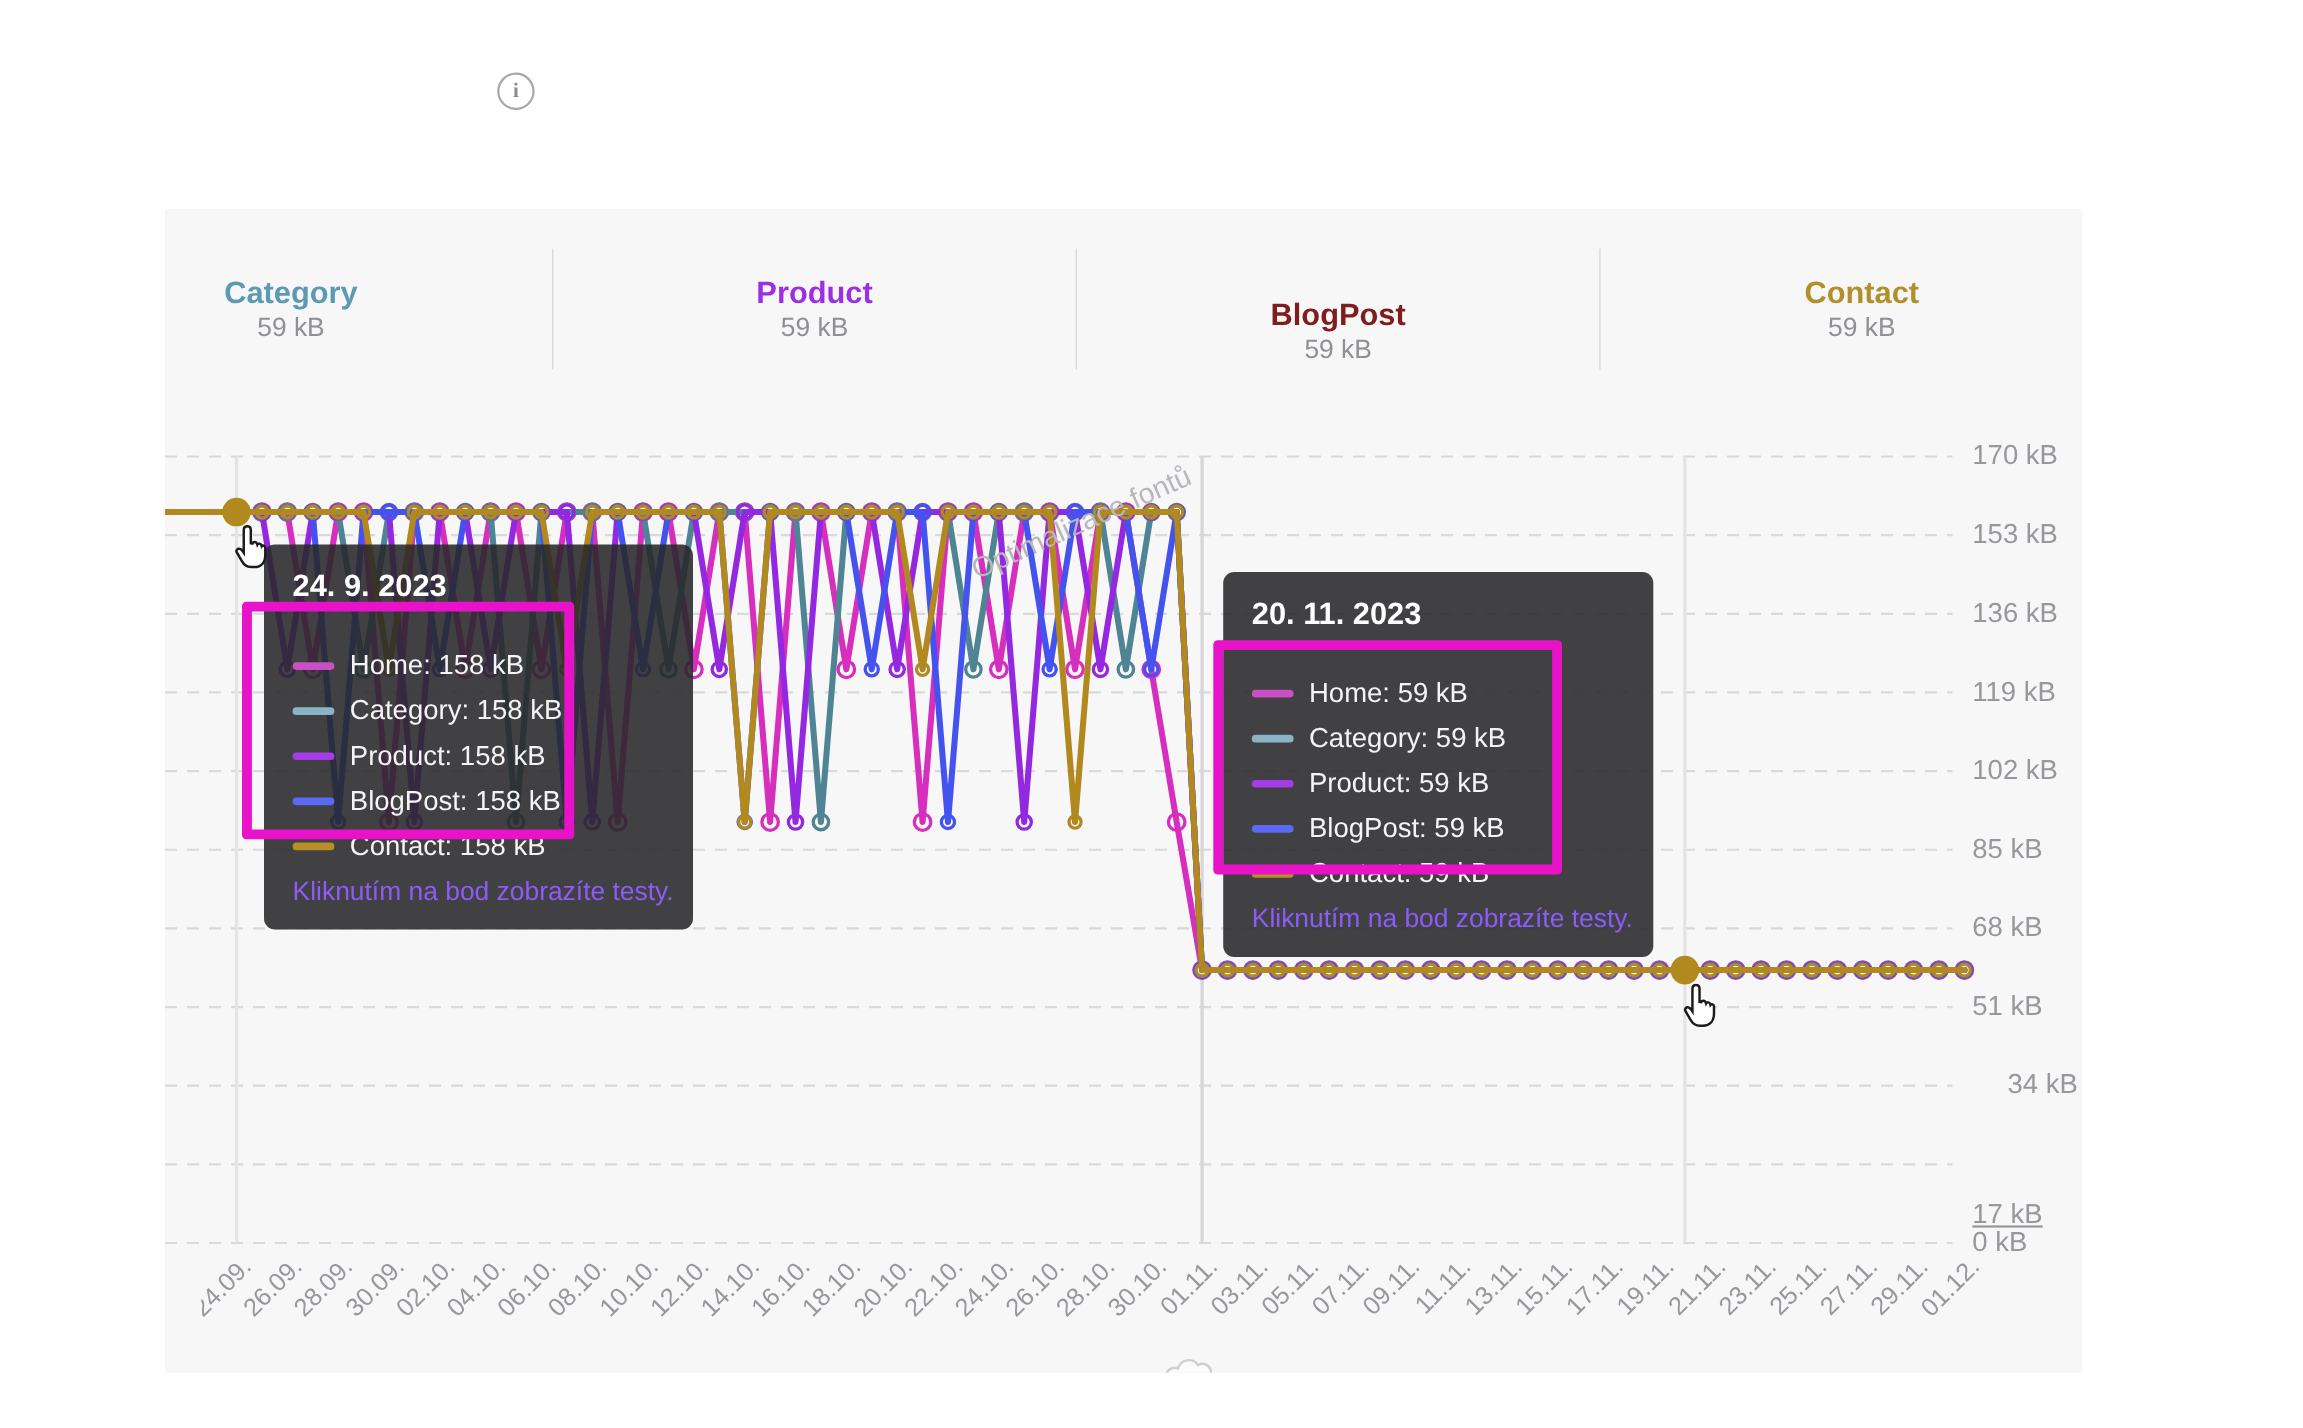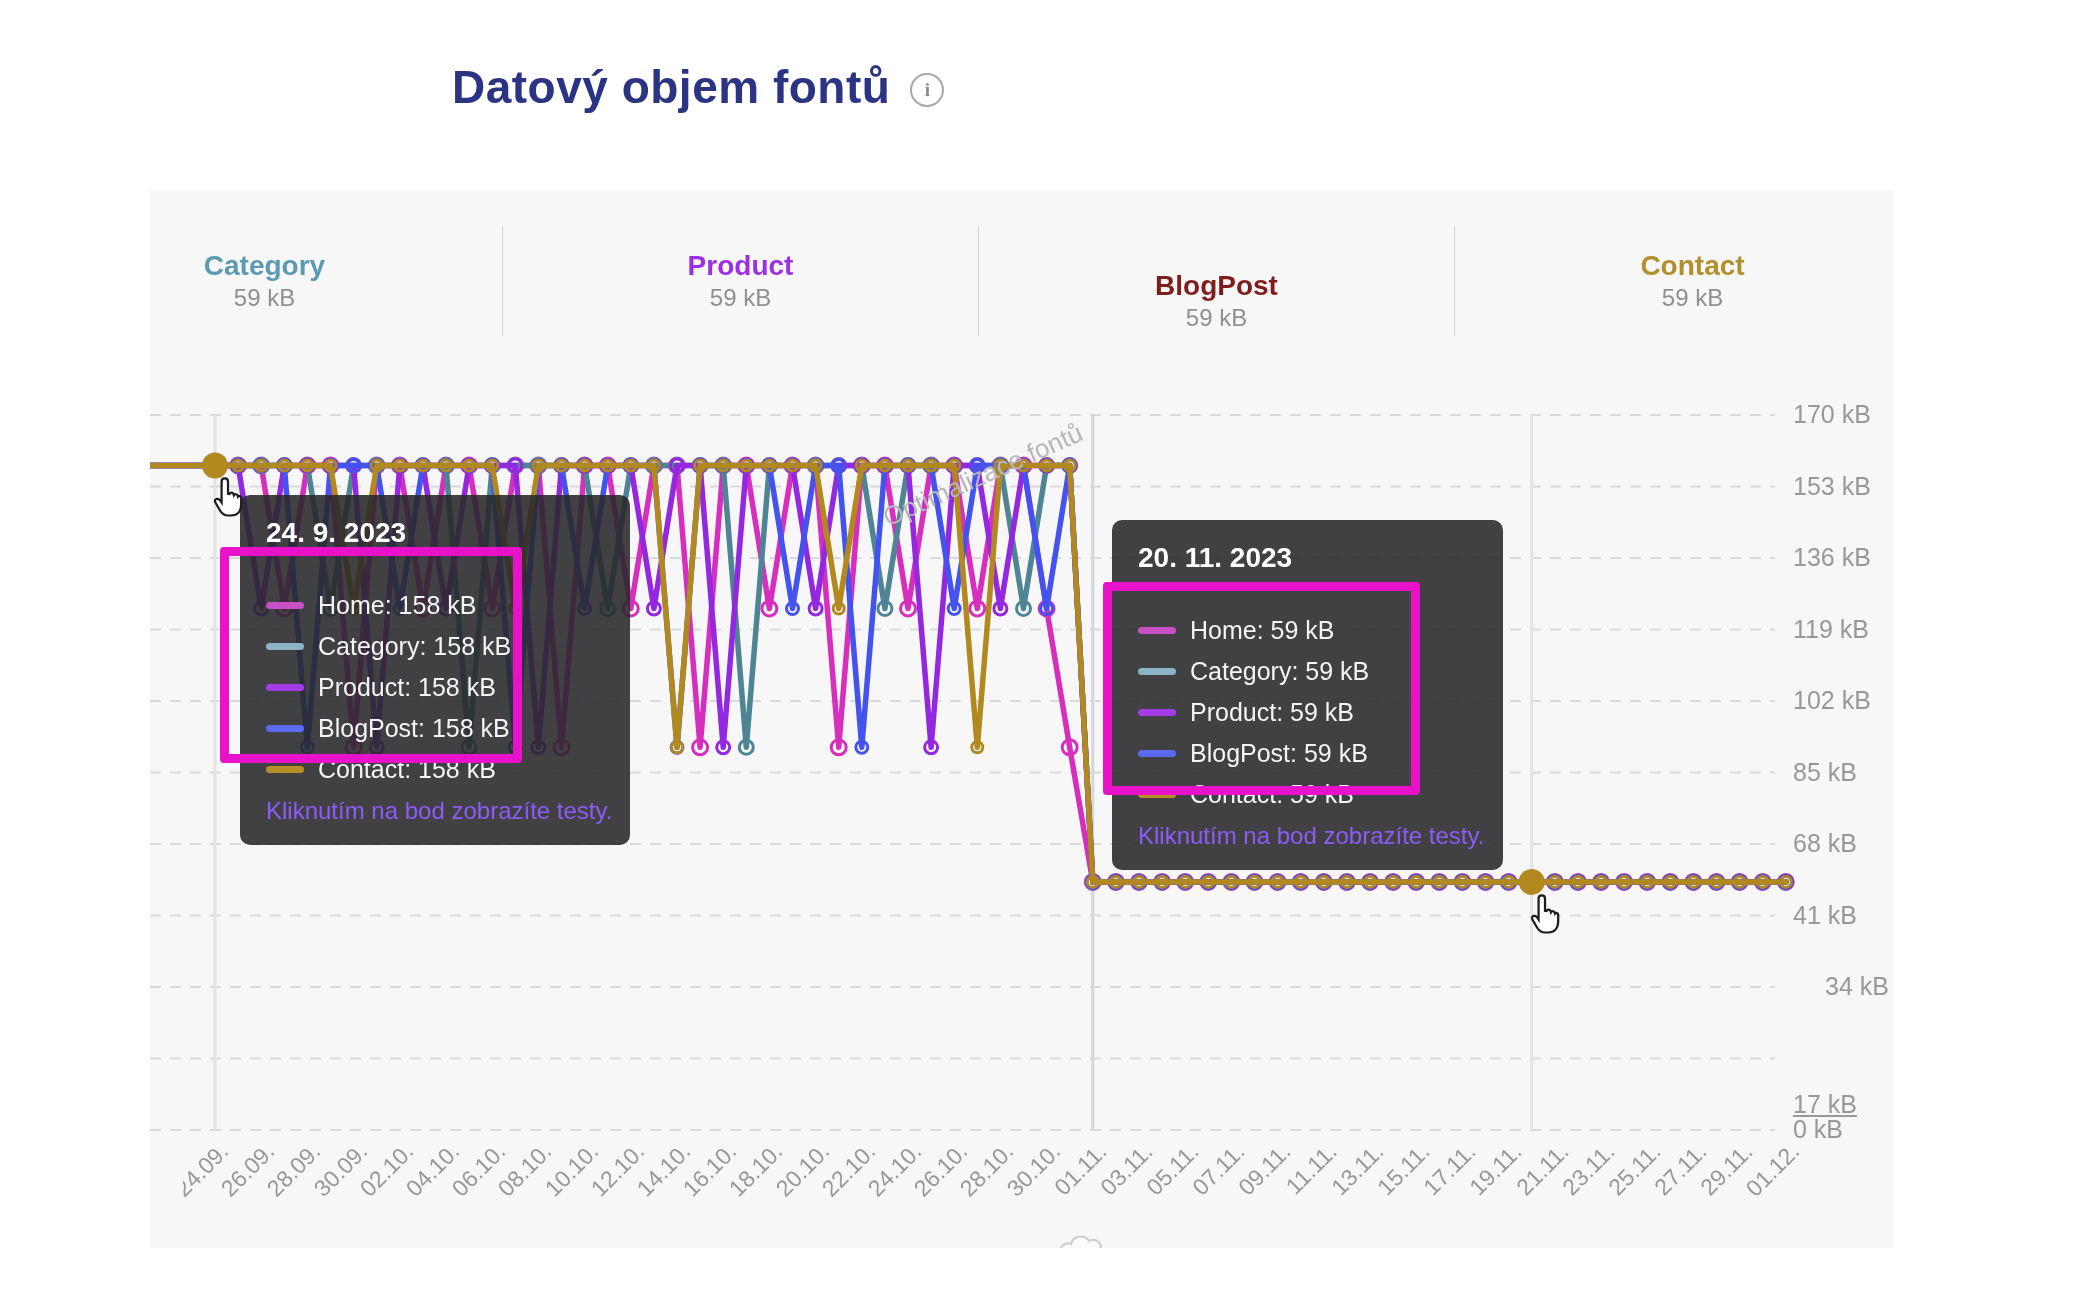--- a/index.html
+++ b/index.html
@@ -38,21 +38,20 @@
   .hl2{left:953px;top:392px;width:317px;height:213px;}
   .cursor{position:absolute;z-index:8;}
   .cloud{position:absolute;left:905px;top:1030px;z-index:2;}
 </style>
 </head>
 <body>
 
 <div class="page">
 
   <div class="title-row">
-    <h1>Datový objem fontů</h1>
     <span class="info">i</span>
   </div>
 
   <div class="panel">
 
     <div class="header-row" id="header-row">
         <div class="hcol">
           <div class="hname" style="color: rgb(91, 154, 178);">Category</div>
           <div class="hval">59 kB</div>
         </div>
@@ -450,21 +449,21 @@
       </svg>
 
     <div id="ylabels">
         <span class="ylab" style="left: 1643px; top: 210px;">170 kB</span>
         <span class="ylab" style="left: 1643px; top: 281.5px;">153 kB</span>
         <span class="ylab" style="left: 1643px; top: 353px;">136 kB</span>
         <span class="ylab" style="left: 1643px; top: 424.5px;">119 kB</span>
         <span class="ylab" style="left: 1643px; top: 496px;">102 kB</span>
         <span class="ylab" style="left: 1643px; top: 567.5px;">85 kB</span>
         <span class="ylab" style="left: 1643px; top: 639px;">68 kB</span>
-        <span class="ylab" style="left: 1643px; top: 710.5px;">41 kB</span>
+        <span class="ylab" style="left: 1643px; top: 710.5px;">51 kB</span>
         <span class="ylab" style="left: 1643px; top: 782px; margin-left: 32px;">34 kB</span>
         <span class="ylab" style="left: 1643px; top: 900px; text-decoration: underline;">17 kB</span>
         <span class="ylab" style="left: 1643px; top: 925px;">0 kB</span>
       </div>
     <div class="xlabels" id="xlabels">
         <span class="xlab" style="right: 1678px;">24.09.</span>
         <span class="xlab" style="right: 1631.8px;">26.09.</span>
         <span class="xlab" style="right: 1585.6px;">28.09.</span>
         <span class="xlab" style="right: 1539.4px;">30.09.</span>
         <span class="xlab" style="right: 1493.2px;">02.10.</span>

